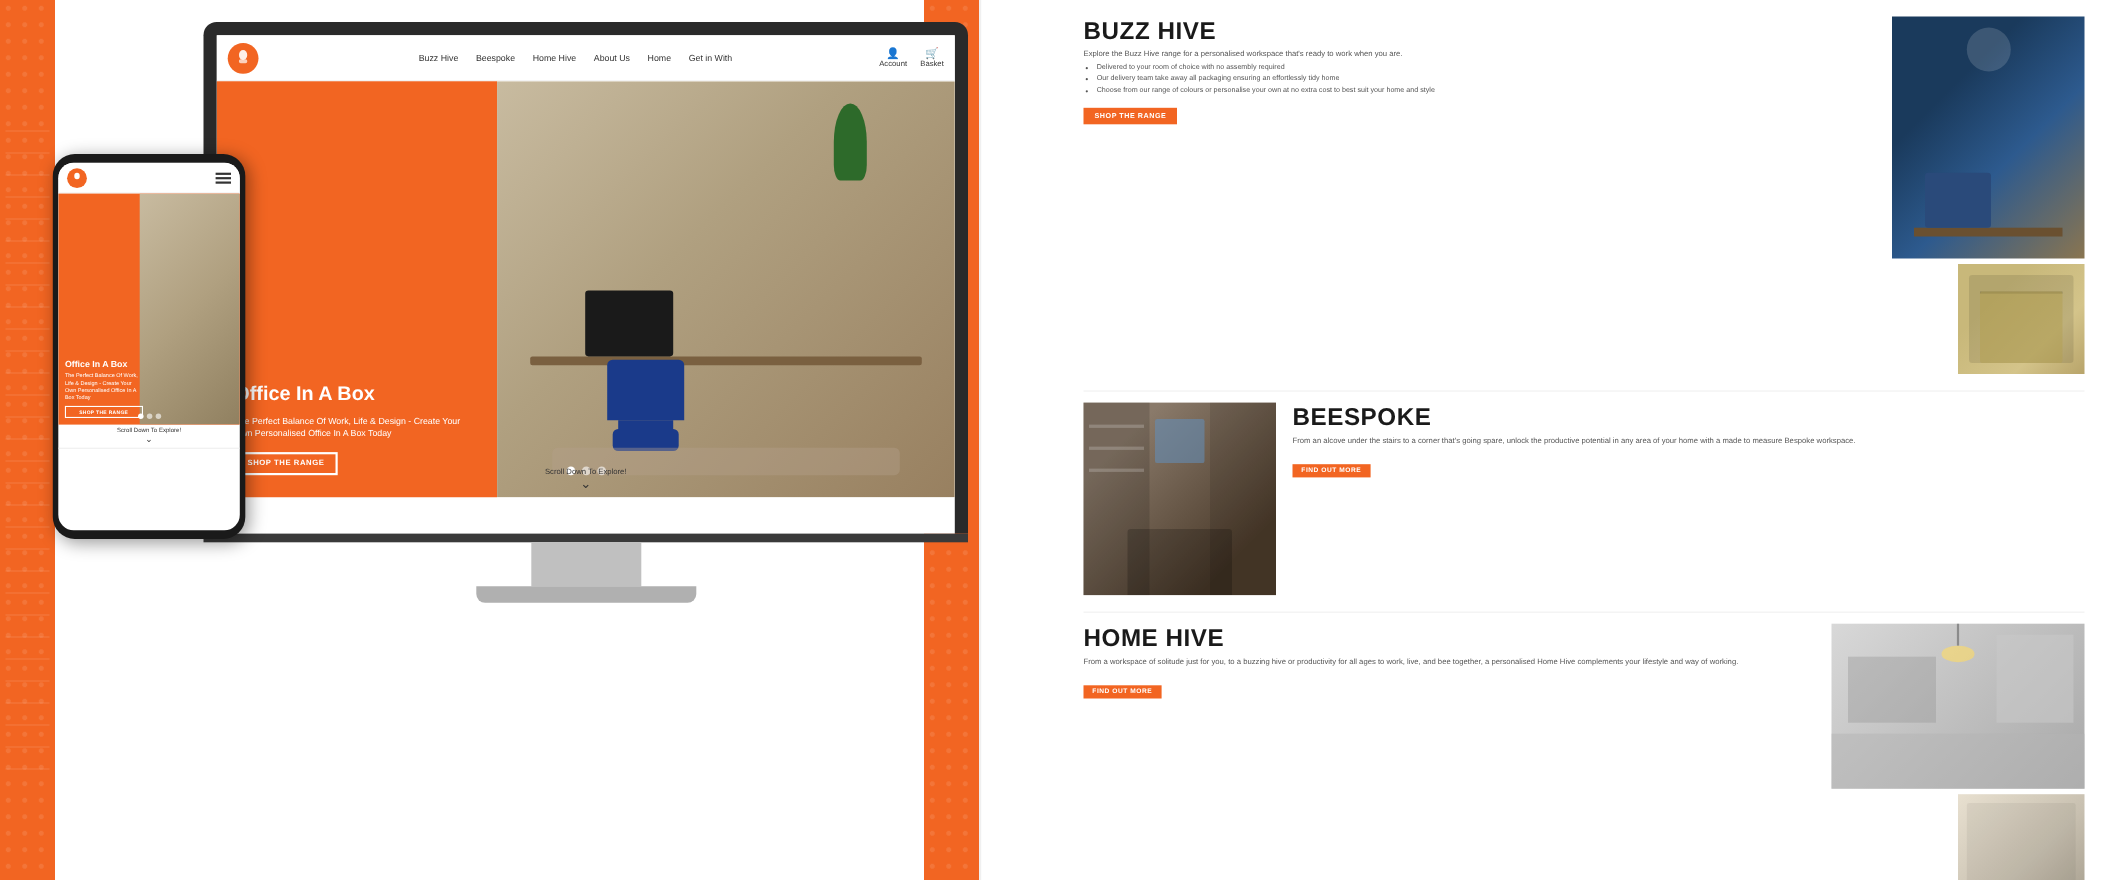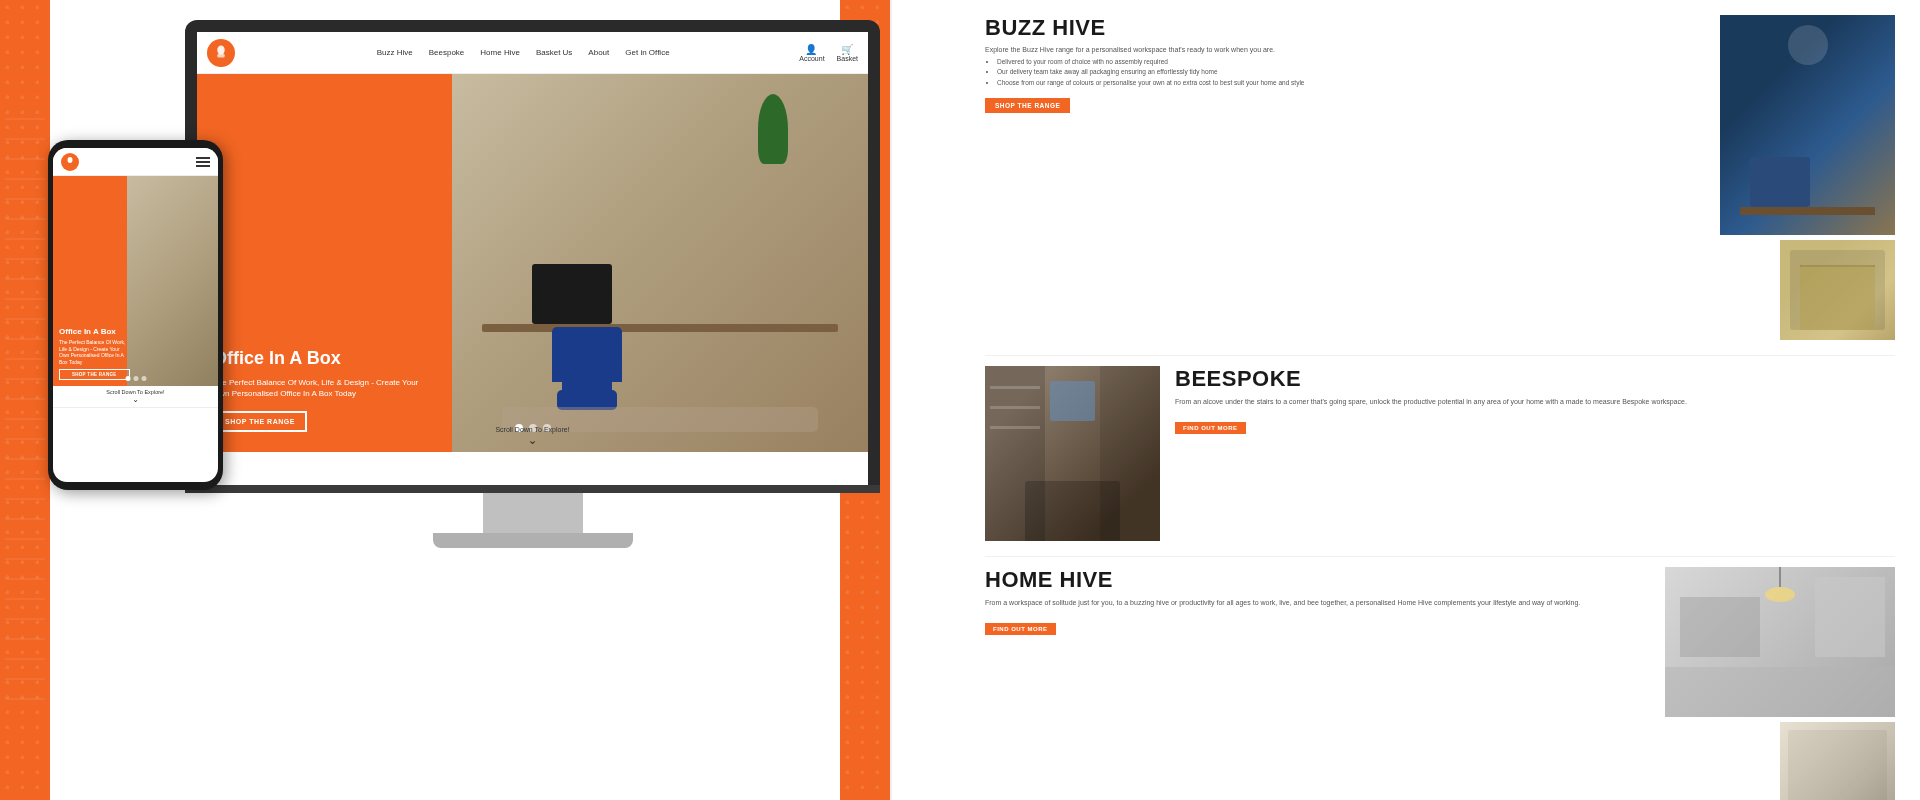--- a/index.html
+++ b/index.html
@@ -544,23 +544,23 @@
           <div class="site-logo">
             <svg width="18" height="18" viewBox="0 0 24 24">
               <ellipse cx="12" cy="8" rx="5" ry="6" fill="white" opacity="0.9"></ellipse>
               <rect x="7" y="13" width="10" height="5" rx="2" fill="white" opacity="0.7"></rect>
             </svg>
           </div>
           <div class="nav-items">
             <span class="nav-item">Buzz Hive</span>
             <span class="nav-item">Beespoke</span>
             <span class="nav-item">Home Hive</span>
-            <span class="nav-item">Basket Us</span>
-            <span class="nav-item">About</span>
-            <span class="nav-item">Get in Office</span>
+            <span class="nav-item">About Us</span>
+            <span class="nav-item">Home</span>
+            <span class="nav-item">Get in With</span>
           </div>
           <div class="nav-right">
             <div class="nav-account">
               <span style="font-size:10px;">👤</span>
               <span>Account</span>
             </div>
             <div class="nav-basket">
               <span style="font-size:10px;">🛒</span>
               <span>Basket</span>
             </div>

